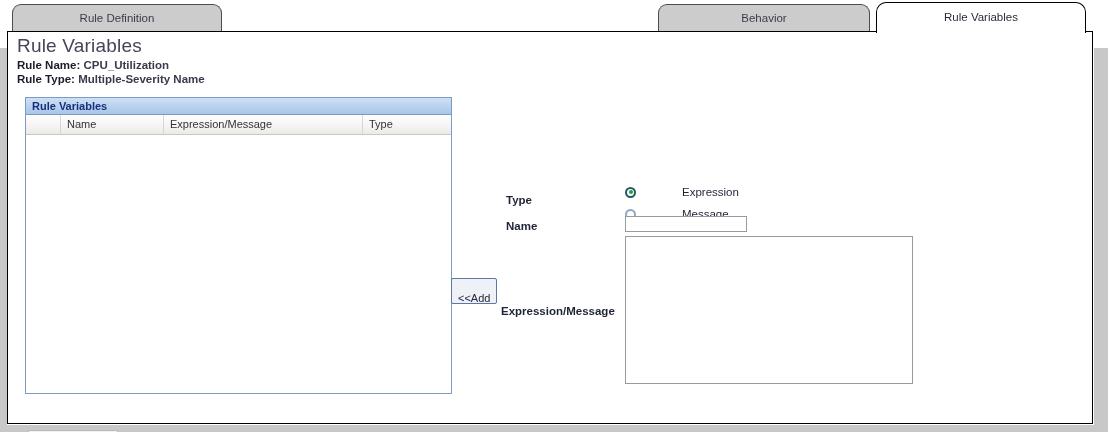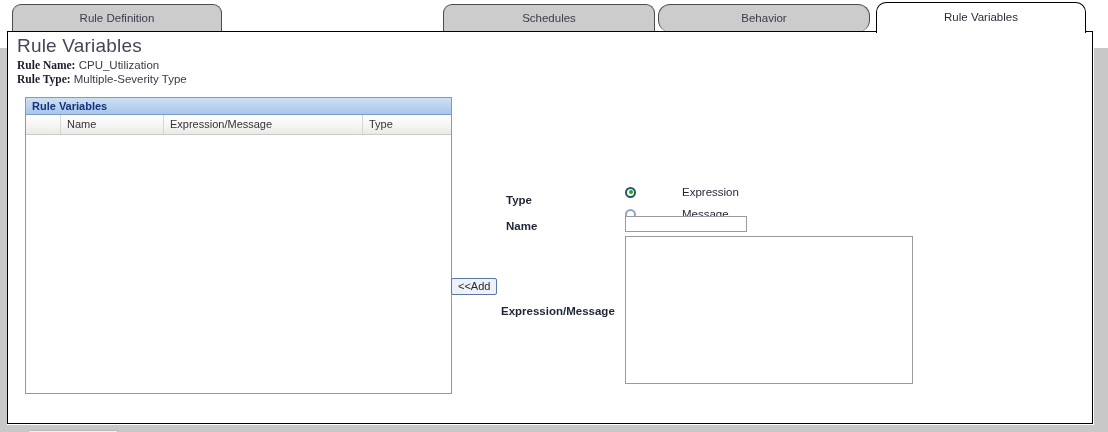--- a/index.html
+++ b/index.html
@@ -103,22 +103,22 @@
     margin: 0 0 1px 0;
     font-weight: normal;
     line-height: 22px;
   }
   .meta-line {
     font-size: 11.5px;
     color: #2b2b3a;
     line-height: 14px;
     white-space: nowrap;
   }
-  .meta-label { font-weight: bold; color: #1c1c2b; font-family: Liberation Serif, serif; }
-  .meta-value { font-weight: normal; color: #3a3a4a; }
+  .meta-label { font-weight: bold; color: #1c1c2b; }
+  .meta-value { font-weight: bold; color: #3a3a4a; }
 
   
   #table-panel {
     position: absolute;
     left: 17px;
     top: 65px;
     width: 427px;
     height: 297px;
     box-sizing: border-box;
     border: 1px solid #7a9cc6;
@@ -179,21 +179,21 @@
     border-radius: 1px;
   }
 
   
   #add-button {
     position: absolute;
     left: 443px;
     top: 246px;
     height: 17px;
     box-sizing: border-box;
-    padding: 0 6px;
+    padding: 12px 6px;
     background: #eef1f6;
     border: 1px solid #5a77a8;
     color: #27273a;
     font-size: 11px;
     line-height: 15px;
     white-space: nowrap;
     border-radius: 2px;
     z-index: 5;
   }
 
@@ -287,36 +287,35 @@
 <body>
 
 <div id="screen">
 
   <div class="edge" id="edge-right"></div>
   <div class="edge" id="edge-bottom"></div>
   <div class="edge" id="edge-left"></div>
 
   <div id="tabstrip">
     <div class="tab" style="left:12px;  width:210px;">Rule Definition</div>
-    <div class="tab" style="left:443px; width:212px;">Schedules</div>
-    <div class="tab" style="left:658px; width:212px;border-radius:12px;">Behavior</div>
+    <div class="tab" style="left:658px; width:212px;">Behavior</div>
     <div class="tab active" style="left:876px; width:210px;">Rule Variables</div>
   </div>
 
   <div id="content">
 
     <div id="heading">
       <div id="page-title">Rule Variables</div>
       <div class="meta-line">
         <span class="meta-label">Rule Name:</span>
         <span class="meta-value">CPU_Utilization</span>
       </div>
       <div class="meta-line">
         <span class="meta-label">Rule Type:</span>
-        <span class="meta-value">Multiple-Severity Type</span>
+        <span class="meta-value">Multiple-Severity Name</span>
       </div>
     </div>
 
     <div id="table-panel">
       <div id="table-panel-title">Rule Variables</div>
       <div id="table-head">
         <div class="th c-check"></div>
         <div class="th c-name">Name</div>
         <div class="th c-expr">Expression/Message</div>
         <div class="th c-type">Type</div>

